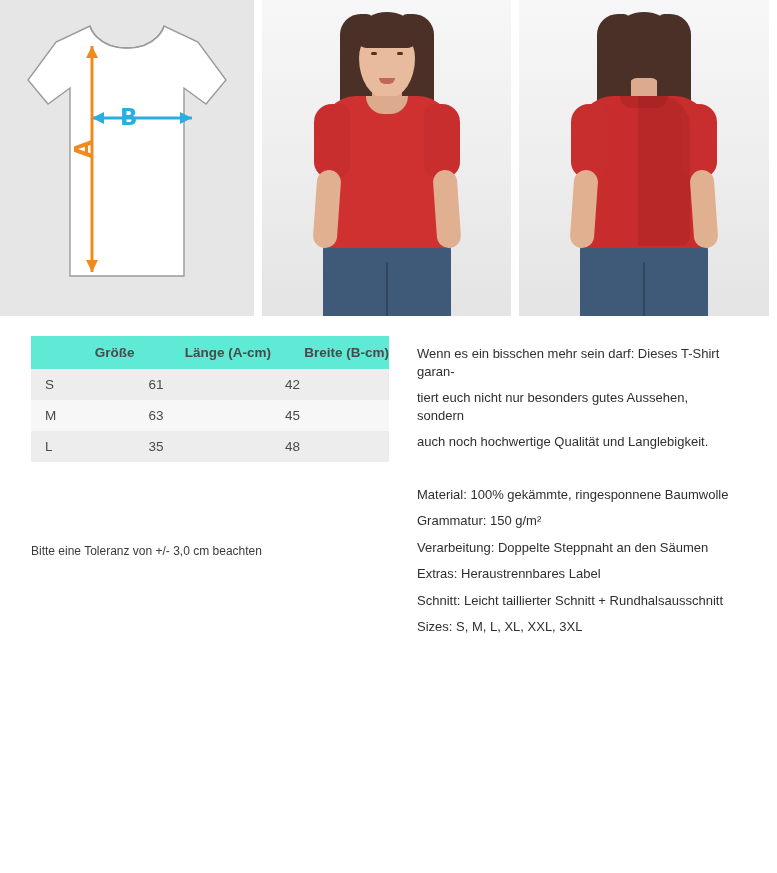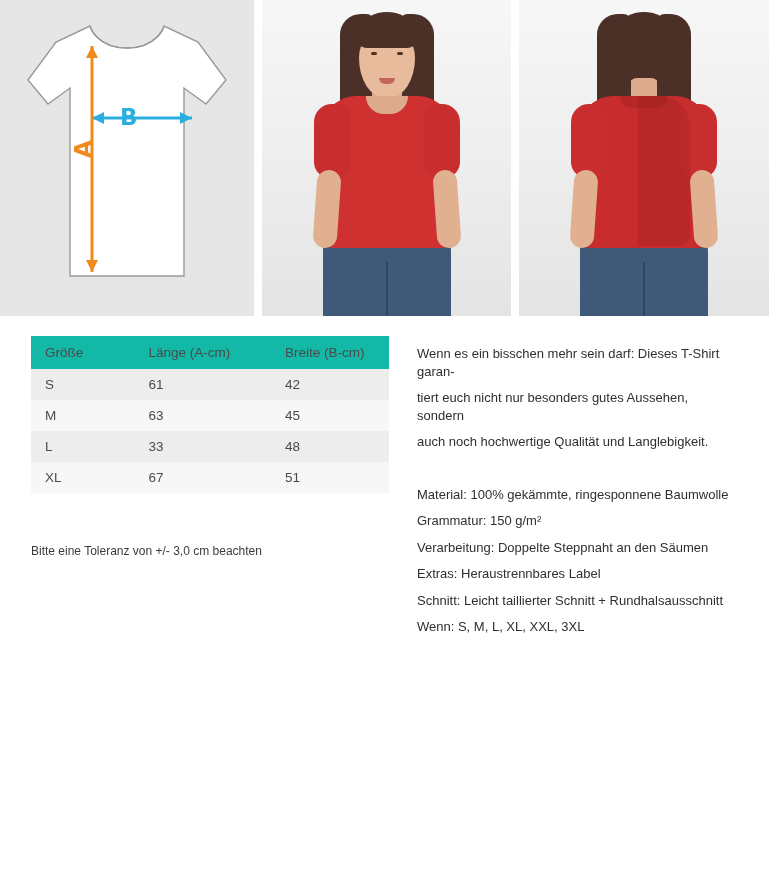--- a/index.html
+++ b/index.html
@@ -265,25 +265,25 @@
   
   .size-table {
     position: absolute;
     left: 31px;
     top: 20px;
     width: 358px;
     border-collapse: collapse;
     font-size: 13.5px;
   }
   .size-table th {
-    text-align: left;
-    font-weight: normal;
+    text-align: right;
+    font-weight: bold;
     color: #4a4a4a;
     padding: 9px 0 9px 14px;
-    background: #14b8a6;
+    background: #5eead4;
   }
   .size-table td {
     padding: 8px 0 8px 14px;
     color: #4a4a4a;
   }
   .size-table tbody tr:nth-child(odd) td { background: #ededed; }
   .size-table tbody tr:nth-child(even) td { background: #f7f7f7; }
   .col-size { width: 100px; }
   .col-len  { width: 140px; }
   .col-wid  { width: 118px; }
@@ -392,38 +392,33 @@
         <td>61</td>
         <td>42</td>
       </tr>
       <tr>
         <td>M</td>
         <td>63</td>
         <td>45</td>
       </tr>
       <tr>
         <td>L</td>
-        <td>33</td>
+        <td>35</td>
         <td>48</td>
-      </tr>
-      <tr>
-        <td>XL</td>
-        <td>67</td>
-        <td>51</td>
       </tr>
     </tbody>
   </table>
 
   <div class="tolerance-note">Bitte eine Toleranz von +/- 3,0 cm beachten</div>
 
   <div class="desc">
     <p>Wenn es ein bisschen mehr sein darf: Dieses T-Shirt garan-</p>
     <p>tiert euch nicht nur besonders gutes Aussehen, sondern</p>
     <p>auch noch hochwertige Qualität und Langlebigkeit.</p>
     <div class="gap"></div>
     <p class="spec">Material: 100%  gekämmte, ringesponnene Baumwolle</p>
     <p class="spec">Grammatur: 150 g/m²</p>
     <p class="spec">Verarbeitung: Doppelte Steppnaht an den Säumen</p>
     <p class="spec">Extras: Heraustrennbares Label</p>
     <p class="spec">Schnitt:  Leicht taillierter Schnitt + Rundhalsausschnitt</p>
-    <p class="spec">Wenn: S, M, L, XL, XXL, 3XL</p>
+    <p class="spec">Sizes: S, M, L, XL, XXL, 3XL</p>
   </div>
 </div>
 
 </body></html>

